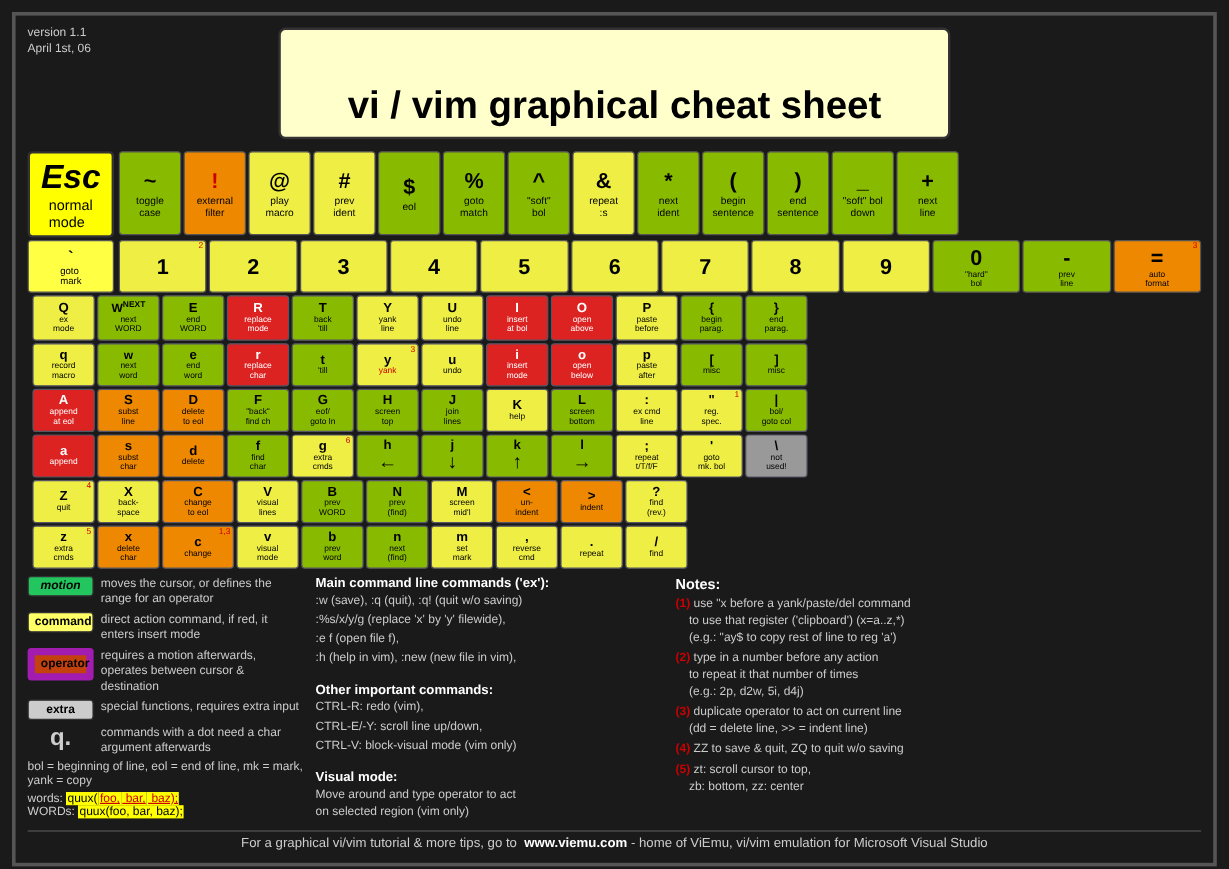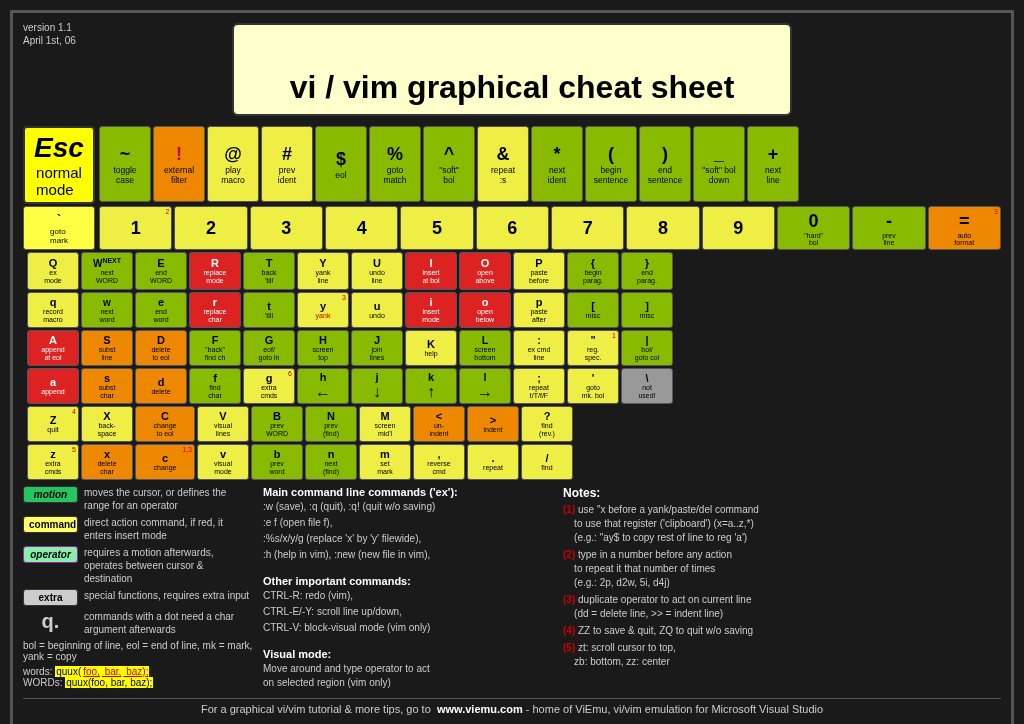--- a/index.html
+++ b/index.html
@@ -62,21 +62,21 @@
       border-radius: 3px;
       padding: 2px 5px;
       font-size: 10px;
       font-weight: bold;
       white-space: nowrap;
       min-width: 55px;
       text-align: center;
     }
     .badge-green { background: #22c55e; border: 1px solid #333; font-style: italic; }
     .badge-yellow { background: #ffff66; border: 1px solid #333; }
-    .badge-orange { background: #86efac; border: 1px solid #a21caf; font-style: italic; }
+    .badge-orange { background: #c2410c; border: 6px solid #a21caf; }
     .badge-gray { background: #cccccc; border: 1px solid #333; }
     .legend-text { font-size: 10px; color: #ccc; line-height: 1.3; }
 
     .cmd-col {
       width: 290px;
       font-size: 10px;
       color: #ccc;
     }
     .cmd-col .section-title {
       font-size: 11px;
@@ -177,21 +177,21 @@
         <h1>vi / vim graphical cheat sheet</h1>
       </div>
     </div>
     <div style="min-width:80px;"></div>
   </div>
 
   <div style="display:flex; gap:4px; margin-bottom:2px; align-items:stretch;">
 
     <div style="display:flex; flex-direction:column; align-items:center; justify-content:center; background:#ffff00; border:2px solid #333; border-radius:4px; padding:4px 8px; min-width:72px;">
       <div style="font-size:28px; font-weight:bold; font-style:italic;">Esc</div>
-      <div style="font-size:15px;">normal<br>mode</div>
+      <div style="font-size:12px;">normal<br>mode</div>
     </div>
 
     <div class="num-section" style="flex:1;">
 
       <div class="num-cell c-green" style="min-width:52px;">
         <span class="big">~</span>
         <span class="sm">toggle<br>case</span>
       </div>
 
       <div class="num-cell c-orange" style="min-width:52px;">
@@ -709,22 +709,22 @@
       <div style="color:#ccc; font-size:10px; margin-top:4px;">bol = beginning of line, eol = end of line, mk = mark, yank = copy</div>
       <div style="color:#ccc; font-size:10px; margin-top:4px;">
         <div>words: <span style="background:#ffff00; color:#000; padding:0 1px;">quux(</span><span style="background:#ffff00; color:#cc0000; text-decoration:underline; padding:0 1px;">foo,</span><span style="background:#ffff00; color:#cc0000; text-decoration:underline; padding:0 1px;"> bar,</span><span style="background:#ffff00; color:#cc0000; text-decoration:underline; padding:0 1px;"> baz);</span></div>
         <div>WORDs: <span style="background:#ffff00; color:#000; padding:0 1px;">quux(foo, bar, baz);</span></div>
       </div>
     </div>
 
     <div class="cmd-col">
       <div class="section-title">Main command line commands ('ex'):</div>
       <p>:w (save), :q (quit), :q! (quit w/o saving)</p>
+      <p>:%s/x/y/g (replace 'x' by 'y' filewide),</p>
       <p>:e f (open file f),</p>
-      <p>:%s/x/y/g (replace 'x' by 'y' filewide),</p>
       <p>:h (help in vim), :new (new file in vim),</p>
       <br>
       <div class="section-title">Other important commands:</div>
       <p>CTRL-R: redo (vim),</p>
       <p>CTRL-E/-Y: scroll line up/down,</p>
       <p>CTRL-V: block-visual mode (vim only)</p>
       <br>
       <div class="section-title">Visual mode:</div>
       <p>Move around and type operator to act<br>on selected region (vim only)</p>
     </div>

